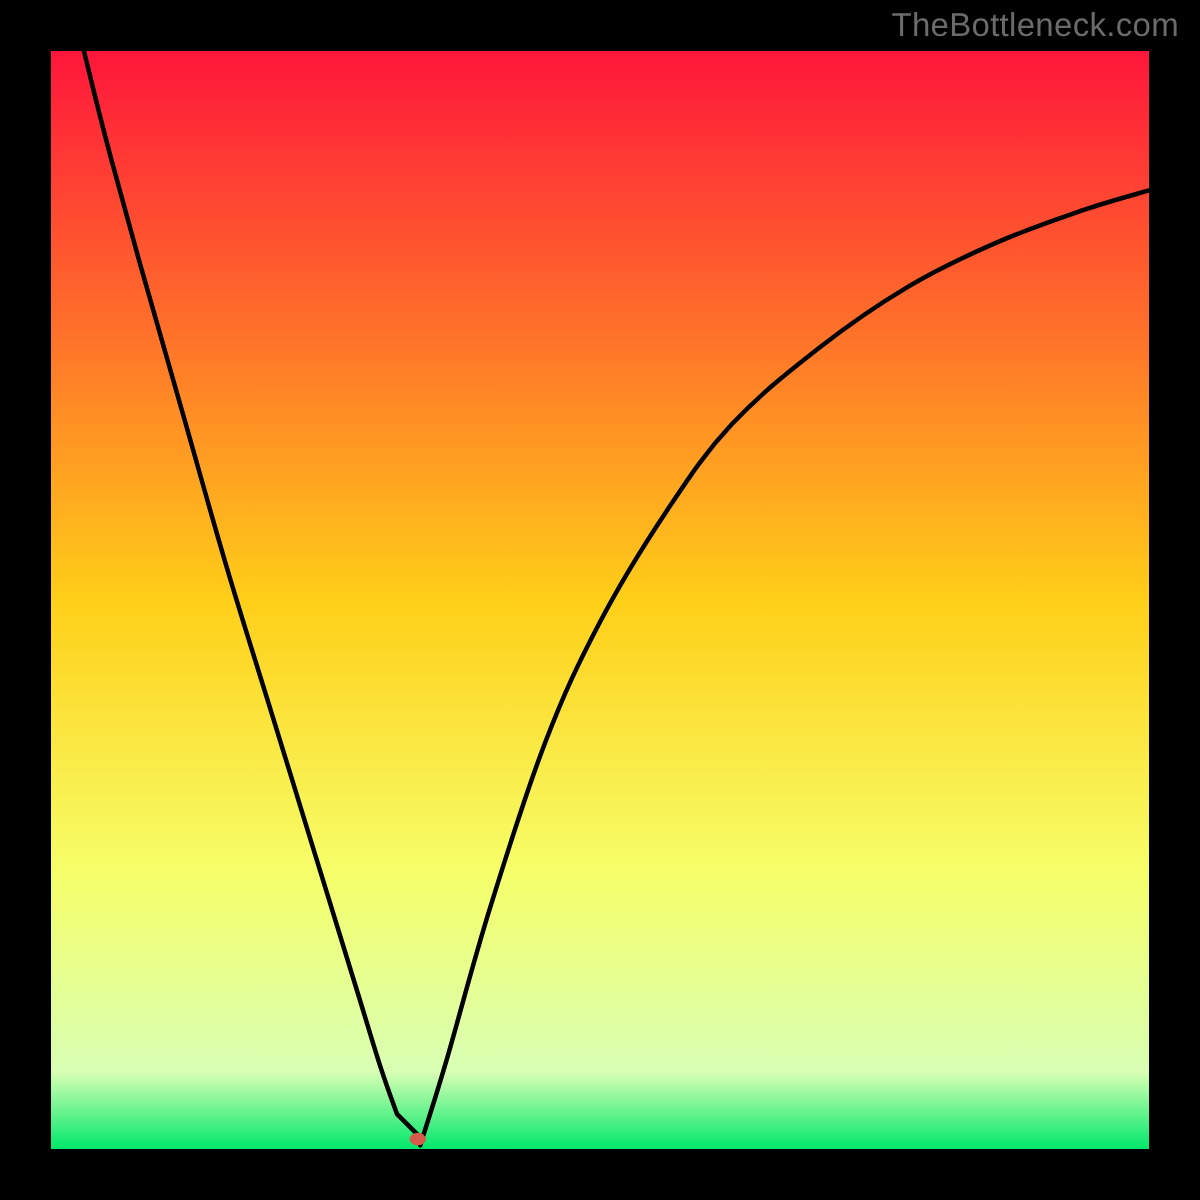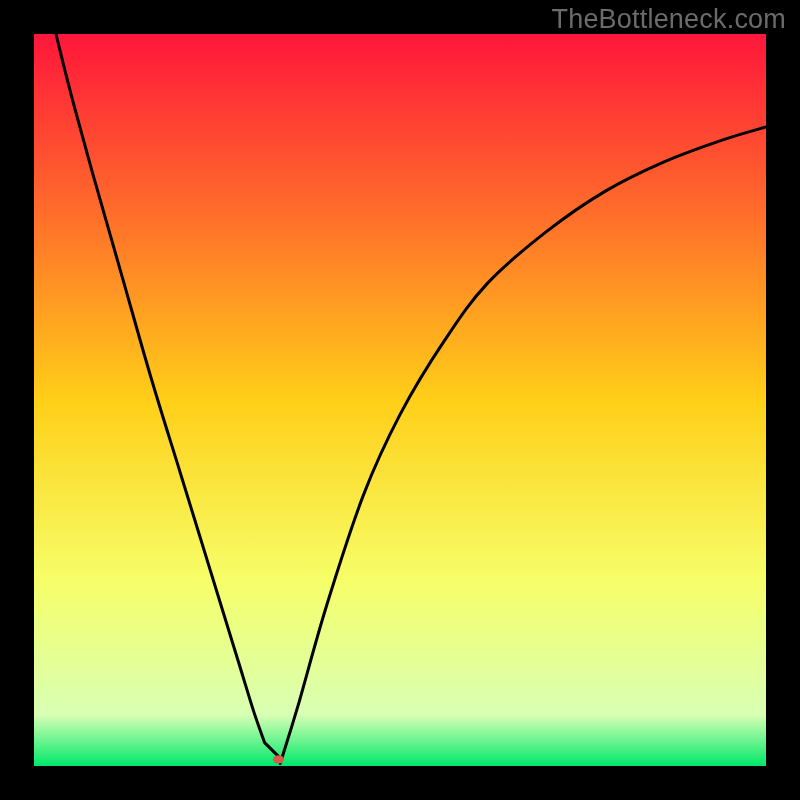--- a/index.html
+++ b/index.html
@@ -14,21 +14,21 @@
     position: relative;
     width: 800px;
     height: 800px;
     background: #000;
   }
   .attribution {
     position: absolute;
     top: 4px;
     right: 14px;
     color: #6b6b6b;
-    font-size: 27px;
+    font-size: 22px;
     letter-spacing: 0.2px;
     font-weight: 400;
   }
   .plot {
     position: absolute;
     left: 34px;
     top: 34px;
     width: 732px;
     height: 732px;
   }

